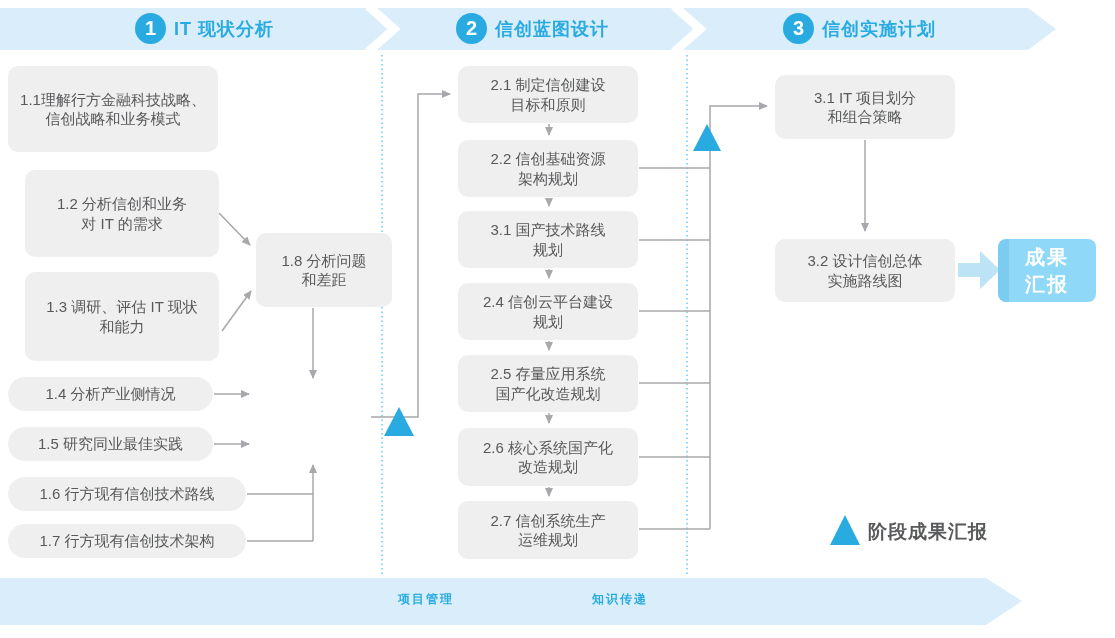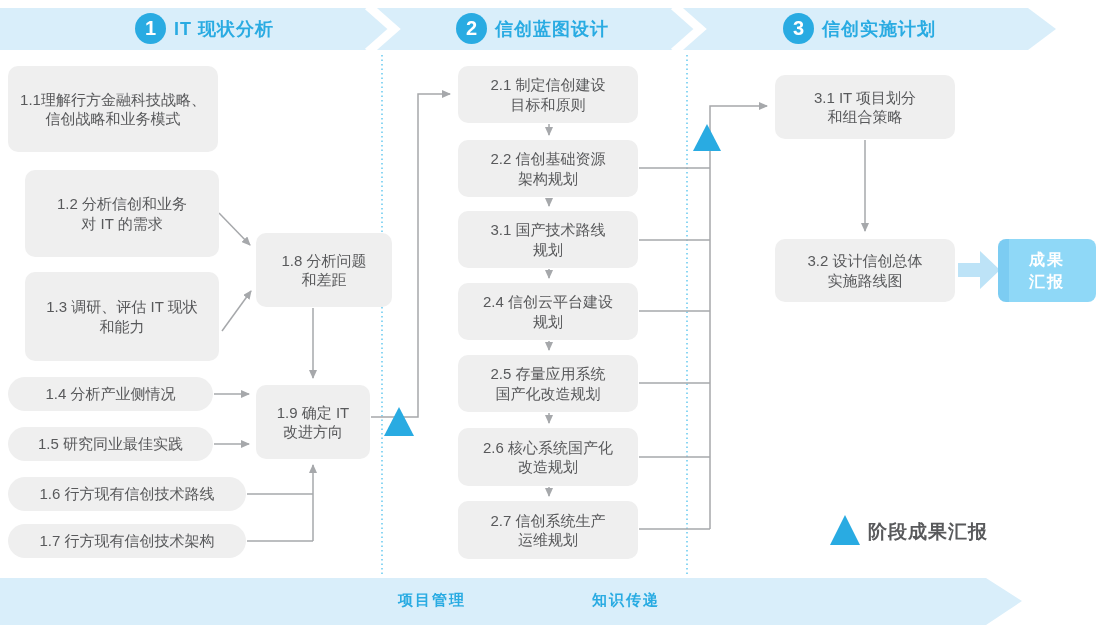--- a/index.html
+++ b/index.html
@@ -14,27 +14,27 @@
   .phase-title{color:#29ABE2;font-weight:bold;font-size:18px;letter-spacing:1px;white-space:nowrap;}
 
   .box{position:absolute;background:#EFEFEF;color:#58595B;font-size:15px;line-height:1.3;
     display:flex;align-items:center;justify-content:center;text-align:center;
     white-space:pre-line;z-index:2;}
   .r10{border-radius:10px;}
   .pill{border-radius:17px;}
 
   .result-box{position:absolute;left:998px;top:239px;width:98px;height:63px;border-radius:8px;
     background:linear-gradient(to right,#7CCCF2 0px,#7CCCF2 11px,#8FD8F7 11px);
-    color:#fff;font-weight:bold;font-size:16px;letter-spacing:2px;line-height:1.35;
+    color:#fff;font-weight:bold;font-size:20px;letter-spacing:2px;line-height:1.35;
     display:flex;align-items:center;justify-content:center;text-align:center;white-space:pre-line;z-index:2;}
 
   .legend-label{position:absolute;left:868px;top:519px;font-size:19px;font-weight:bold;
     color:#58595B;letter-spacing:1px;z-index:3;white-space:nowrap;}
 
-  .band-label{position:absolute;top:591px;font-size:15px;font-weight:bold;color:#29ABE2;
+  .band-label{position:absolute;top:591px;font-size:12px;font-weight:bold;color:#29ABE2;
     letter-spacing:2px;z-index:3;white-space:nowrap;}
   .band-label.left{left:398px;}
   .band-label.right{left:592px;}
 </style>
 </head>
 <body>
 
 <div class="stage">
 
   <svg class="layer" viewBox="0 0 1115 638">
@@ -105,22 +105,20 @@
   <div class="box r10" style="left:25px;top:170px;width:194px;height:87px;">1.2 分析信创和业务
 对 IT 的需求</div>
   <div class="box r10" style="left:25px;top:272px;width:194px;height:89px;">1.3 调研、评估 IT 现状
 和能力</div>
   <div class="box pill" style="left:8px;top:377px;width:205px;height:34px;">1.4 分析产业侧情况</div>
   <div class="box pill" style="left:8px;top:427px;width:205px;height:34px;">1.5 研究同业最佳实践</div>
   <div class="box pill" style="left:8px;top:477px;width:238px;height:34px;">1.6 行方现有信创技术路线</div>
   <div class="box pill" style="left:8px;top:524px;width:238px;height:34px;">1.7 行方现有信创技术架构</div>
   <div class="box r10" style="left:256px;top:233px;width:136px;height:74px;">1.8 分析问题
 和差距</div>
-  <div class="box r10" style="left:256px;top:385px;width:114px;height:74px;">1.9 确定 IT
-改进方向</div>
 
   <div class="box r10" style="left:458px;top:66px;width:180px;height:57px;">2.1 制定信创建设
 目标和原则</div>
   <div class="box r10" style="left:458px;top:140px;width:180px;height:57px;">2.2 信创基础资源
 架构规划</div>
   <div class="box r10" style="left:458px;top:211px;width:180px;height:57px;">3.1 国产技术路线
 规划</div>
   <div class="box r10" style="left:458px;top:283px;width:180px;height:57px;">2.4 信创云平台建设
 规划</div>
   <div class="box r10" style="left:458px;top:355px;width:180px;height:57px;">2.5 存量应用系统

